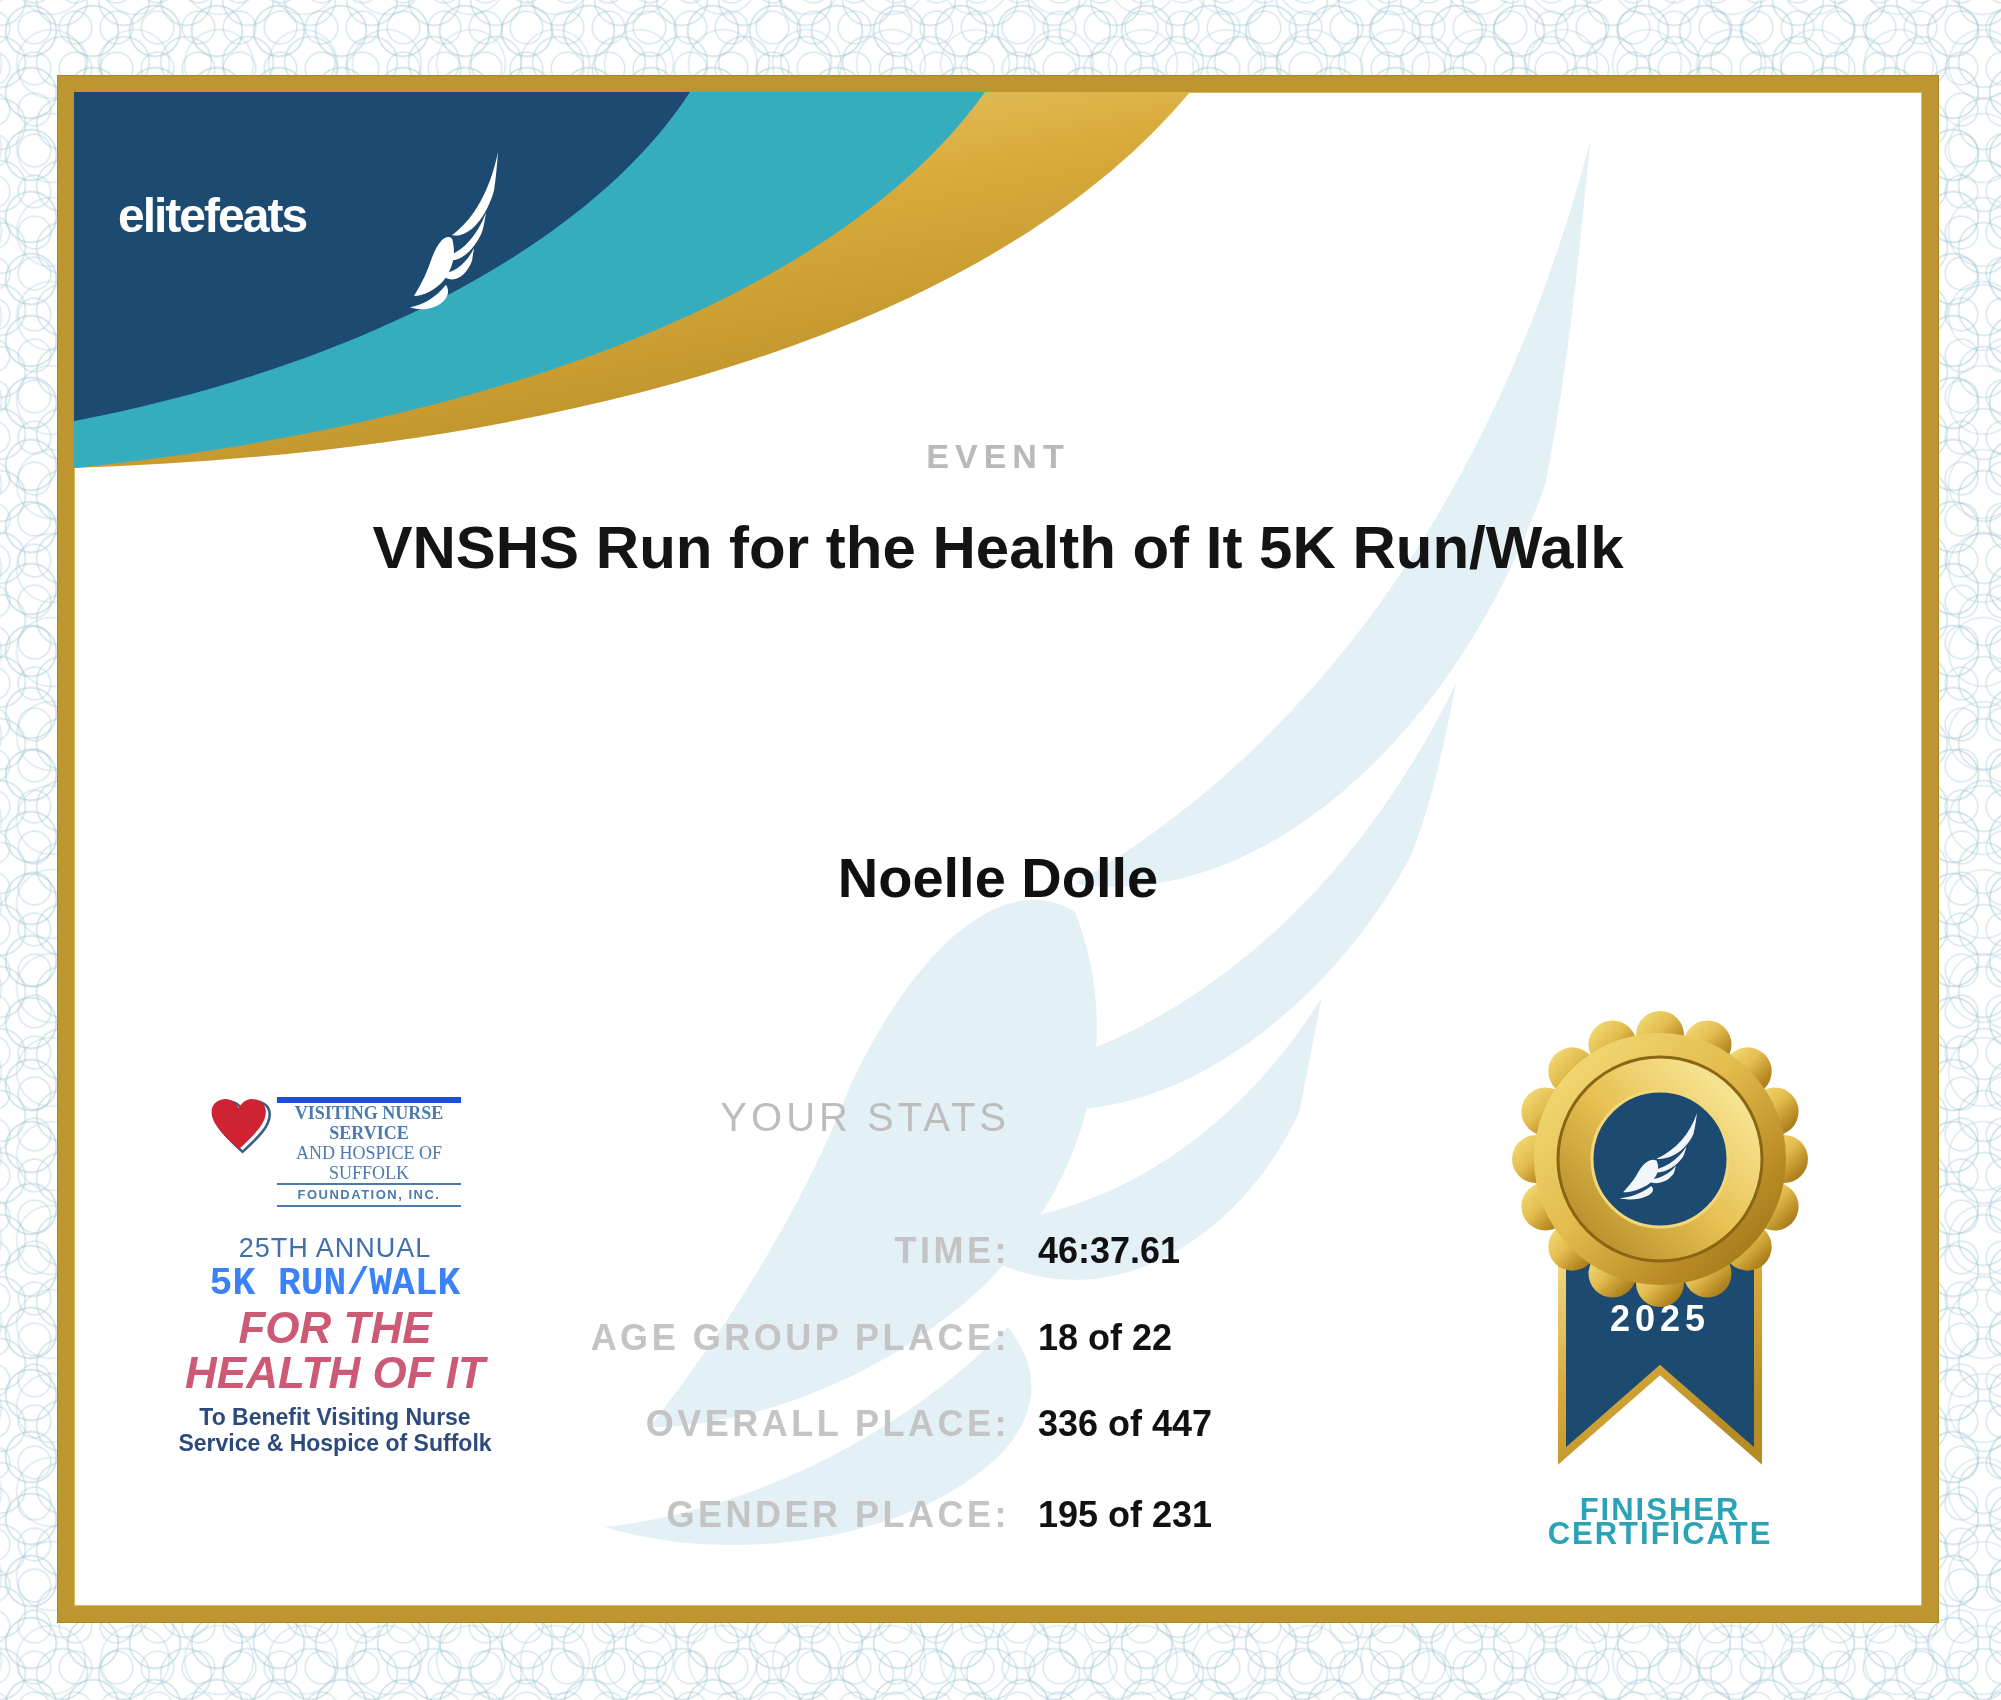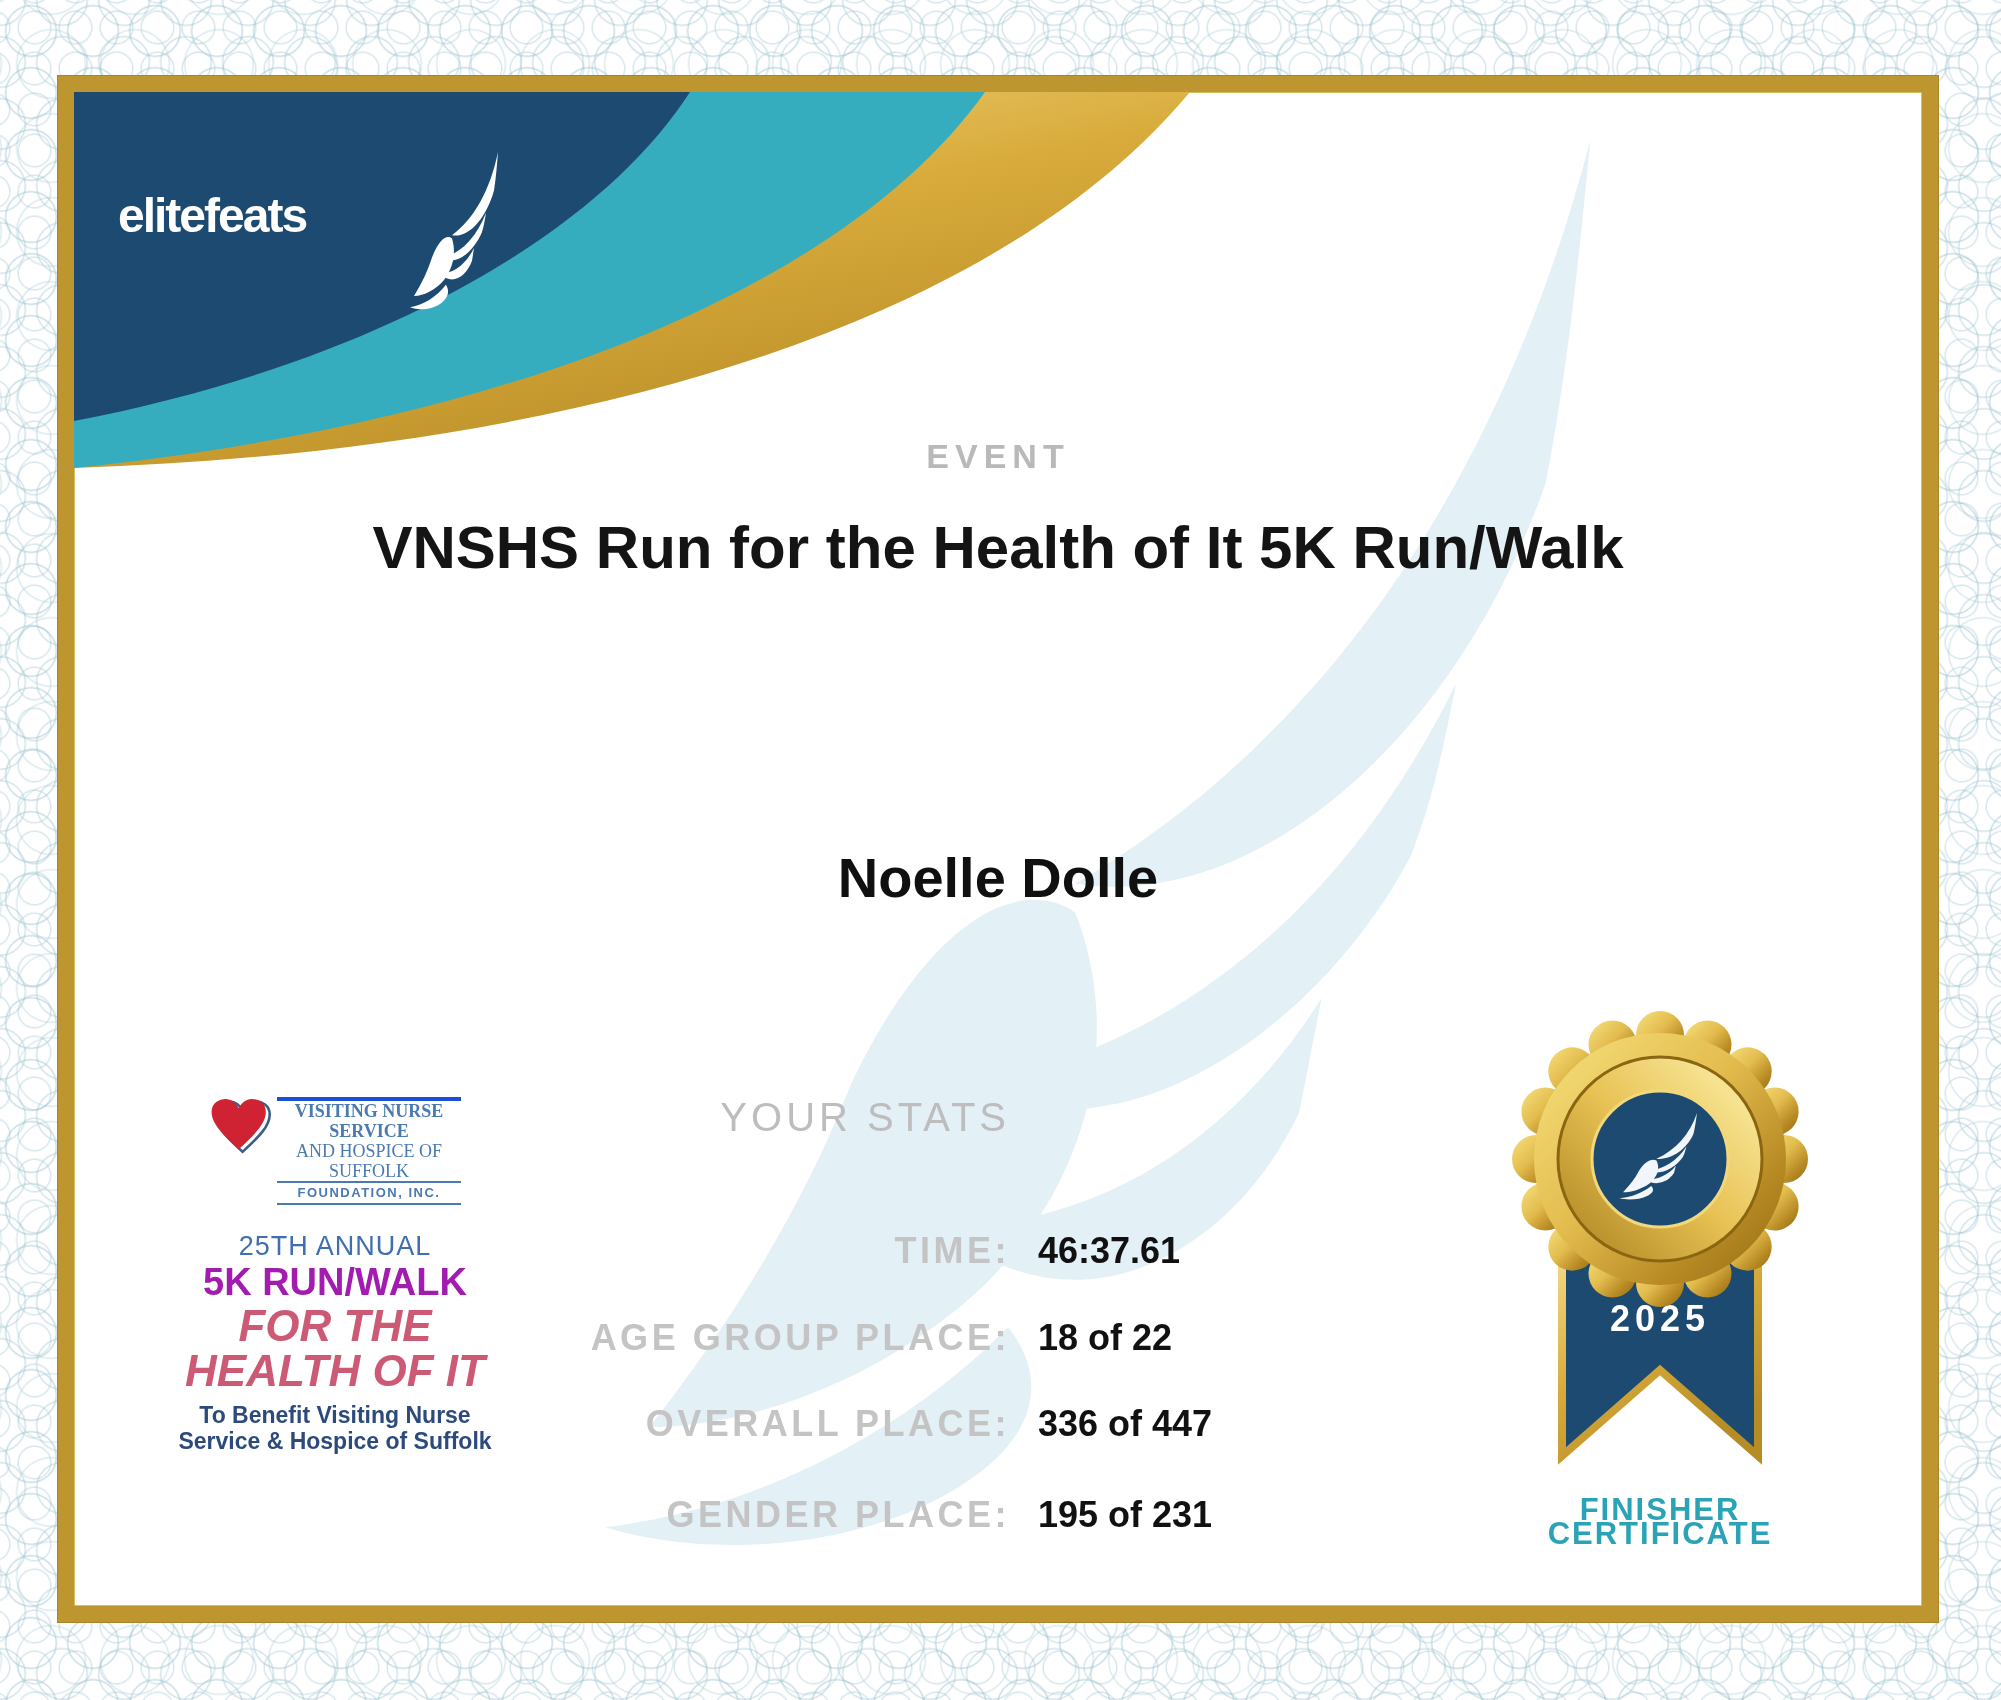--- a/index.html
+++ b/index.html
@@ -43,25 +43,25 @@
   .stat-value { margin-left:28px; font-size:36px; font-weight:700; color:#111111;text-align:center; }
   .row-time   { top:1138px; }
   .row-age    { top:1225px; }
   .row-overall{ top:1311px; }
   .row-gender { top:1402px; }
 
   
   .sponsor { left:66px; top:1005px; width:390px; text-align:center; }
   .vns-top { display:flex; align-items:flex-start; justify-content:center; gap:6px; }
   .vns-textcol { width:184px; text-align:center; }
-  .vns-serif { font-family:"Liberation Serif", serif; color:#4a7ab0; font-size:18px; font-weight:700; line-height:20px; border-top:4px solid #1d4ed8; }
+  .vns-serif { font-family:"Liberation Serif", serif; color:#4a7ab0; font-size:18px; font-weight:700; line-height:20px; border-top:6px solid #1d4ed8; }
   .vns-serif2 { font-family:"Liberation Serif", serif; color:#4a7ab0; font-size:18px; font-weight:400; line-height:20px; border-bottom:2px solid #4a7ab0; }
   .vns-foundation { color:#4a7ab0; font-size:13px; font-weight:700; letter-spacing:1.5px; line-height:20px; border-bottom:2px solid #4a7ab0; }
   .vns-annual { margin-top:26px; color:#3f6fae; font-size:27px; letter-spacing:1px; font-weight:400; }
-  .vns-race { color:#a21caf; font-size:38px; font-weight:700; line-height:40px; }
+  .vns-race { color:#3b82f6; font-size:38px; font-weight:700; line-height:40px;font-family:Liberation Mono, monospace; }
   .vns-tag1 { color:#cd5a74; font-size:44px; font-weight:700; font-style:italic; line-height:44px; margin-top:2px; }
   .vns-tag2 { color:#cd5a74; font-size:44px; font-weight:700; font-style:italic; line-height:46px; }
   .vns-benefit { color:#2c4a7c; font-size:23px; font-weight:700; line-height:26px; margin-top:8px; }
 
   
   .medal-year { left:1436px; top:1206px; width:300px; text-align:center;
     color:#ffffff; font-size:36px; font-weight:700; letter-spacing:5px; }
   .medal-cap1 { left:1436px; top:1388px; width:300px; text-align:center;
     color:#2ba3b6; font-size:31px; font-weight:700; letter-spacing:2px;margin-top:12px; }
   .medal-cap2 { left:1436px; top:1424px; width:300px; text-align:center;

